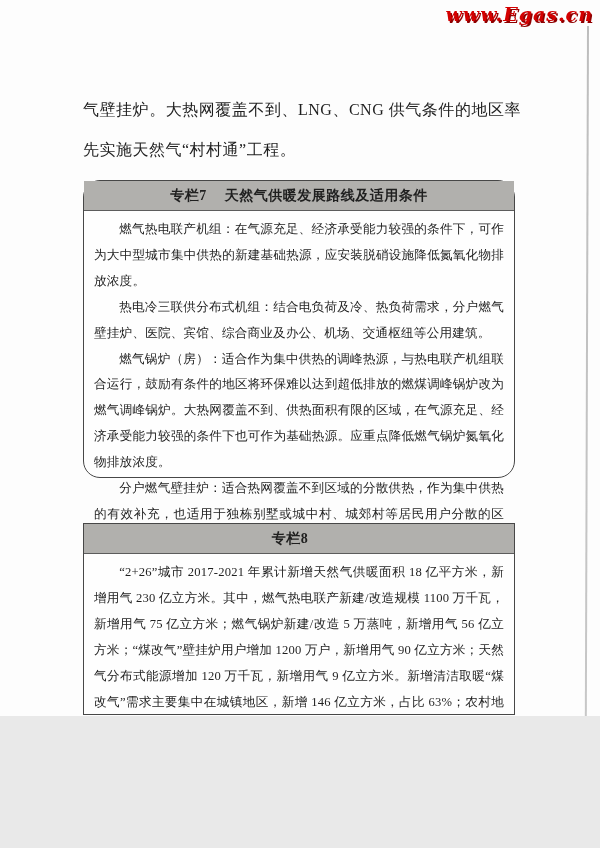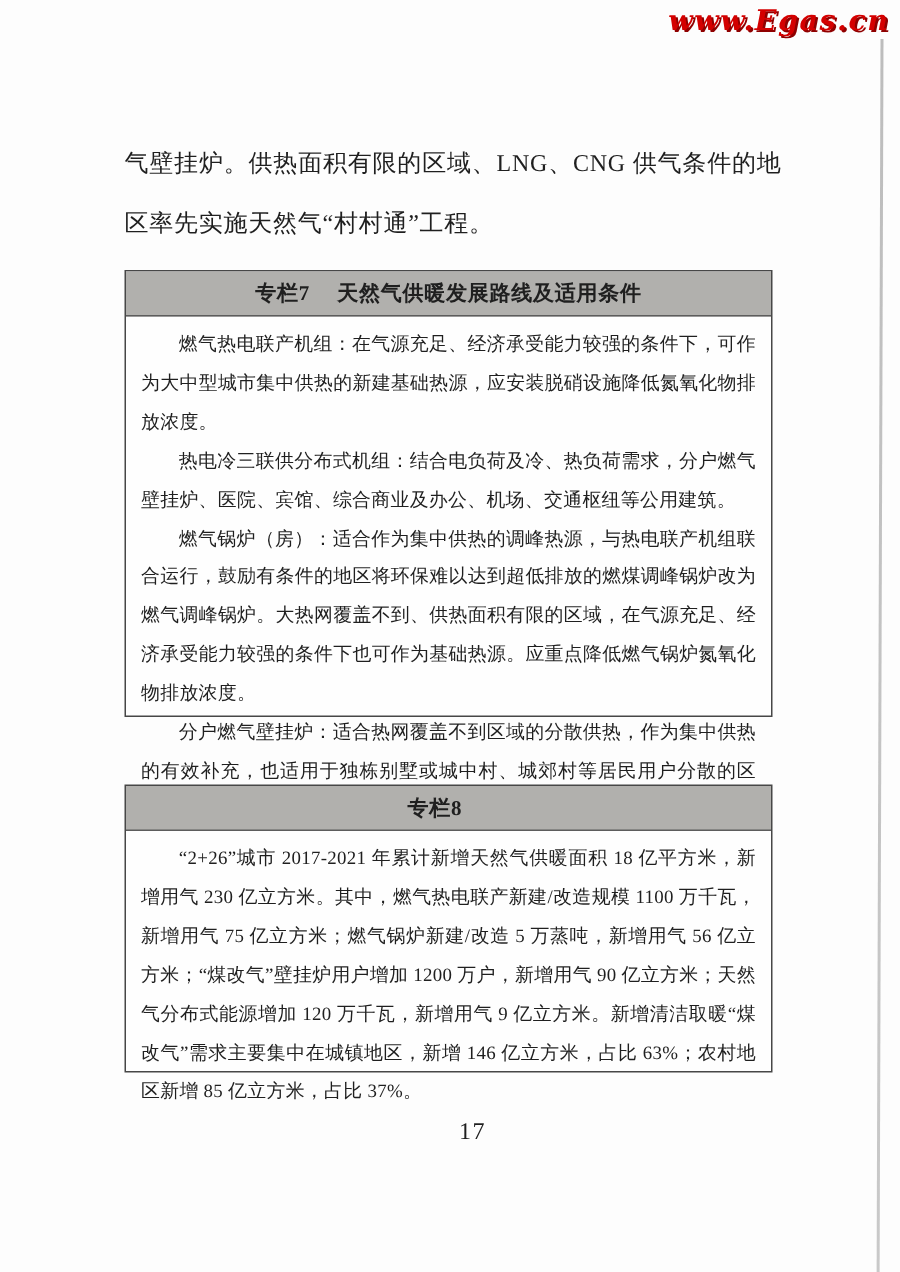--- a/index.html
+++ b/index.html
@@ -1,17 +1,17 @@
 <!DOCTYPE html>
 <html lang="zh" style="--watermark_red: #d40000; --panel_header_gray: #b1b0ad; --text: #1f1f1f; --border: #474747;"><head>
 <meta charset="utf-8">
 <style>
   html,body{margin:0;padding:0;background:#e9e9e9;}
   .page{
-    position:relative;width:600px;height:848px;margin:0 auto;
+    position:relative;width:600px;height:716px;margin:0 auto;
     background:#fdfdfd;overflow:hidden;
     font-family:"Liberation Serif","DejaVu Serif",serif;
     color:var(--text,#1f1f1f);
   }
   .watermark{
     position:absolute;top:3px;right:7px;
     color:var(--watermark_red,#d40000);
     font-family:"DejaVu Serif",serif;
     font-style:italic;font-weight:bold;font-size:19px;letter-spacing:1px;
     text-shadow:1.5px 1.5px 0 #8f0000;
@@ -25,21 +25,21 @@
   .intro{
     position:absolute;top:90px;left:83px;width:438px;
     margin:0;font-size:16px;line-height:40px;text-align:justify;
     letter-spacing:0.5px;
   }
   .panel{
     position:absolute;left:83px;width:432px;
     border:1px solid var(--border,#474747);
     background:#fefefe;box-sizing:border-box;
   }
-  .panel-7{top:180px;height:298px;}
+  .panel-7{top:180px;height:298px;border-radius:17px;}
   .panel-8{top:523px;height:192px;}
   .panel-header{
     height:29px;background:var(--panel_header_gray,#b1b0ad);
     border-bottom:1px solid #5c5c5c;
     display:flex;align-items:center;justify-content:center;
     font-weight:bold;font-size:14px;letter-spacing:0.5px;
   }
   .panel-label{margin-right:1.3em;}
   .panel-body{padding:6px 10px 0 10px;}
   .panel-body p{
@@ -52,21 +52,21 @@
   }
 </style>
 </head>
 <body>
 
 <div class="page">
 
   <div class="watermark">www.Egas.cn</div>
   <div class="scan-line"></div>
 
-  <p class="intro">气壁挂炉。供热面积有限的区域、LNG、CNG 供气条件的地区率先实施天然气“村村通”工程。</p>
+  <p class="intro">气壁挂炉。大热网覆盖不到、LNG、CNG 供气条件的地区率先实施天然气“村村通”工程。</p>
 
   <section class="panel panel-7">
     <header class="panel-header">
       <span class="panel-label">专栏7</span>
       <span class="panel-title">天然气供暖发展路线及适用条件</span>
     </header>
     <div class="panel-body">
       <p>燃气热电联产机组：在气源充足、经济承受能力较强的条件下，可作为大中型城市集中供热的新建基础热源，应安装脱硝设施降低氮氧化物排放浓度。</p>
       <p>热电冷三联供分布式机组：结合电负荷及冷、热负荷需求，分户燃气壁挂炉、医院、宾馆、综合商业及办公、机场、交通枢纽等公用建筑。</p>
       <p>燃气锅炉（房）：适合作为集中供热的调峰热源，与热电联产机组联合运行，鼓励有条件的地区将环保难以达到超低排放的燃煤调峰锅炉改为燃气调峰锅炉。大热网覆盖不到、供热面积有限的区域，在气源充足、经济承受能力较强的条件下也可作为基础热源。应重点降低燃气锅炉氮氧化物排放浓度。</p>

